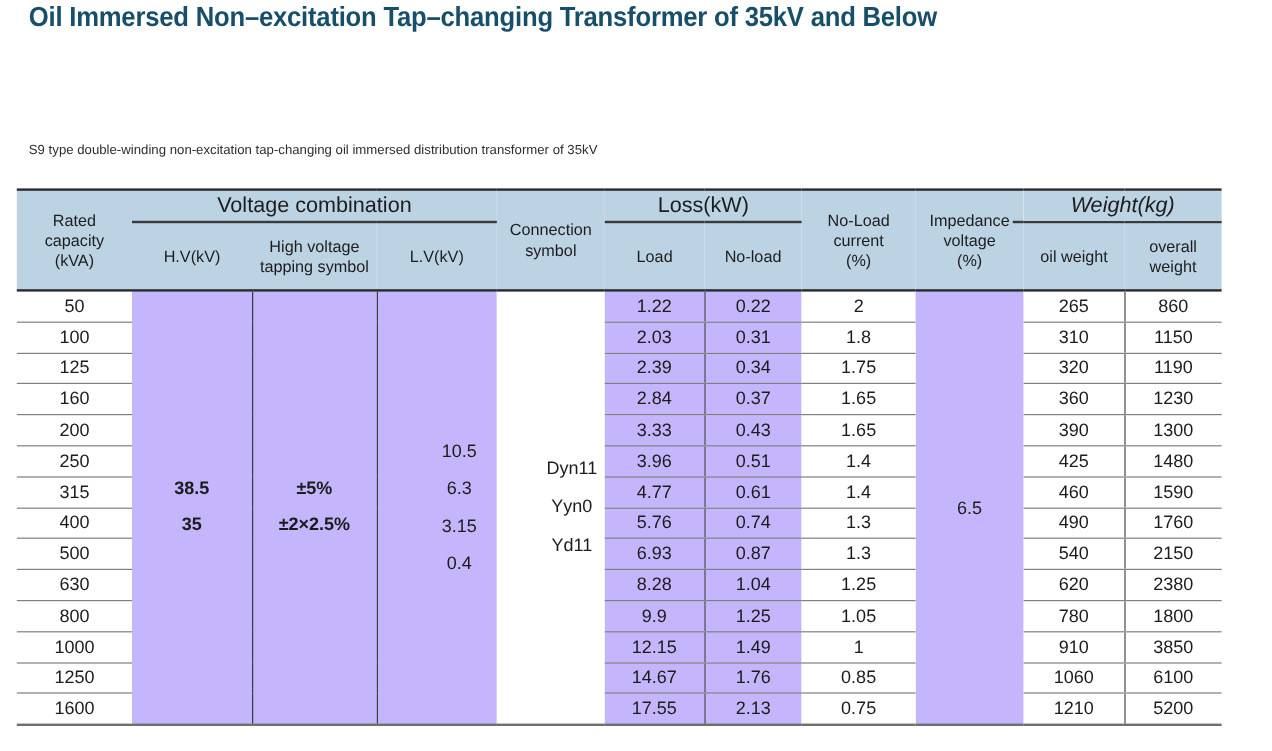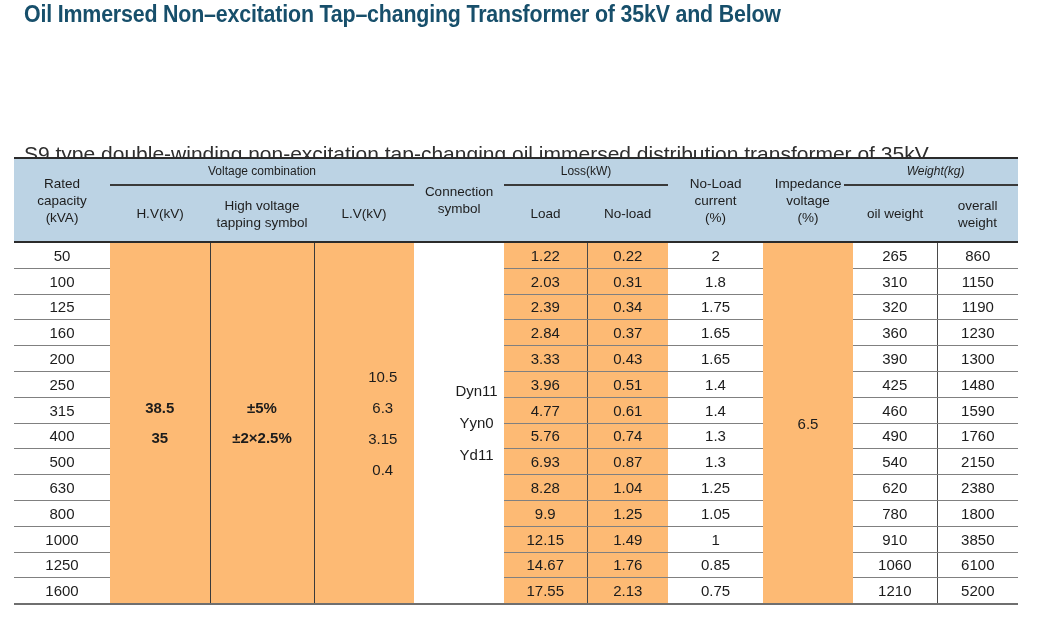--- a/index.html
+++ b/index.html
@@ -14,50 +14,50 @@
     font-size:23px; font-weight:bold; color:#174f6b;
     letter-spacing:-0.2px; white-space:nowrap;
     transform:scaleX(0.93); transform-origin:left center;
   }
   .section-heading {
     position:absolute; left:24px; top:61px;
     font-size:23px; font-weight:bold; color:#1c1c1c; letter-spacing:0.2px;
   }
   .subtitle {
     position:absolute; left:24px; top:119px;
-    font-size:21px; color:#2e2e2e;margin-top:23px;
+    font-size:11px; color:#2e2e2e;
   }
 
   table.spec {
     position:absolute; left:14px; top:157px; width:1004px;
     border-collapse:collapse; table-layout:fixed;
     border-bottom:2px solid #6f6f6f;
   }
   thead th {
     background:#bcd3e4; font-weight:normal; color:#1d1d1d;
     font-size:13.5px; line-height:17px; padding:0;
     vertical-align:middle; text-align:center; white-space:pre-line;
   }
   tr.group-row { height:27px; }
   tr.group-row th { border-top:2px solid #2b2b2b; }
   tr.sub-row { height:57px;margin-left:30px; }
-  th.grp { font-size:12px; border-bottom:2px solid #3a3a3a; }
+  th.grp { font-size:18px; border-bottom:2px solid #3a3a3a; }
   th.grp-weight { position:relative;font-style:italic; }
   th.grp-weight::before {
     content:""; position:absolute; left:-9px; bottom:-2px;
     width:9px; height:2px; background:#3a3a3a;
   }
   tr.sub-row th, thead th.span2 { border-bottom:2px solid #2b2b2b; }
 
   tbody td {
     height:24.8px; padding:0; font-size:15px; color:#1c1c1c;
     text-align:center; vertical-align:middle;
     border-bottom:1px solid #808080; background:#ffffff;
   }
-  td.gray { background:#fdba74; }
+  td.gray { background:#c4b5fd; }
   td.mcell { border-bottom:none; white-space:pre-line; }
   td.lh30 { line-height:30px; }
   td.lh31 { line-height:31px;padding-left:37px; }
   td.lh32 { line-height:32px;padding-left:35px; }
   td.br-dark { border-right:1px solid #3a3a3a;font-weight:bold; }
   td.bl-dark { border-left:1px solid #4a4a4a; }
 </style>
 </head>
 <body>
 

